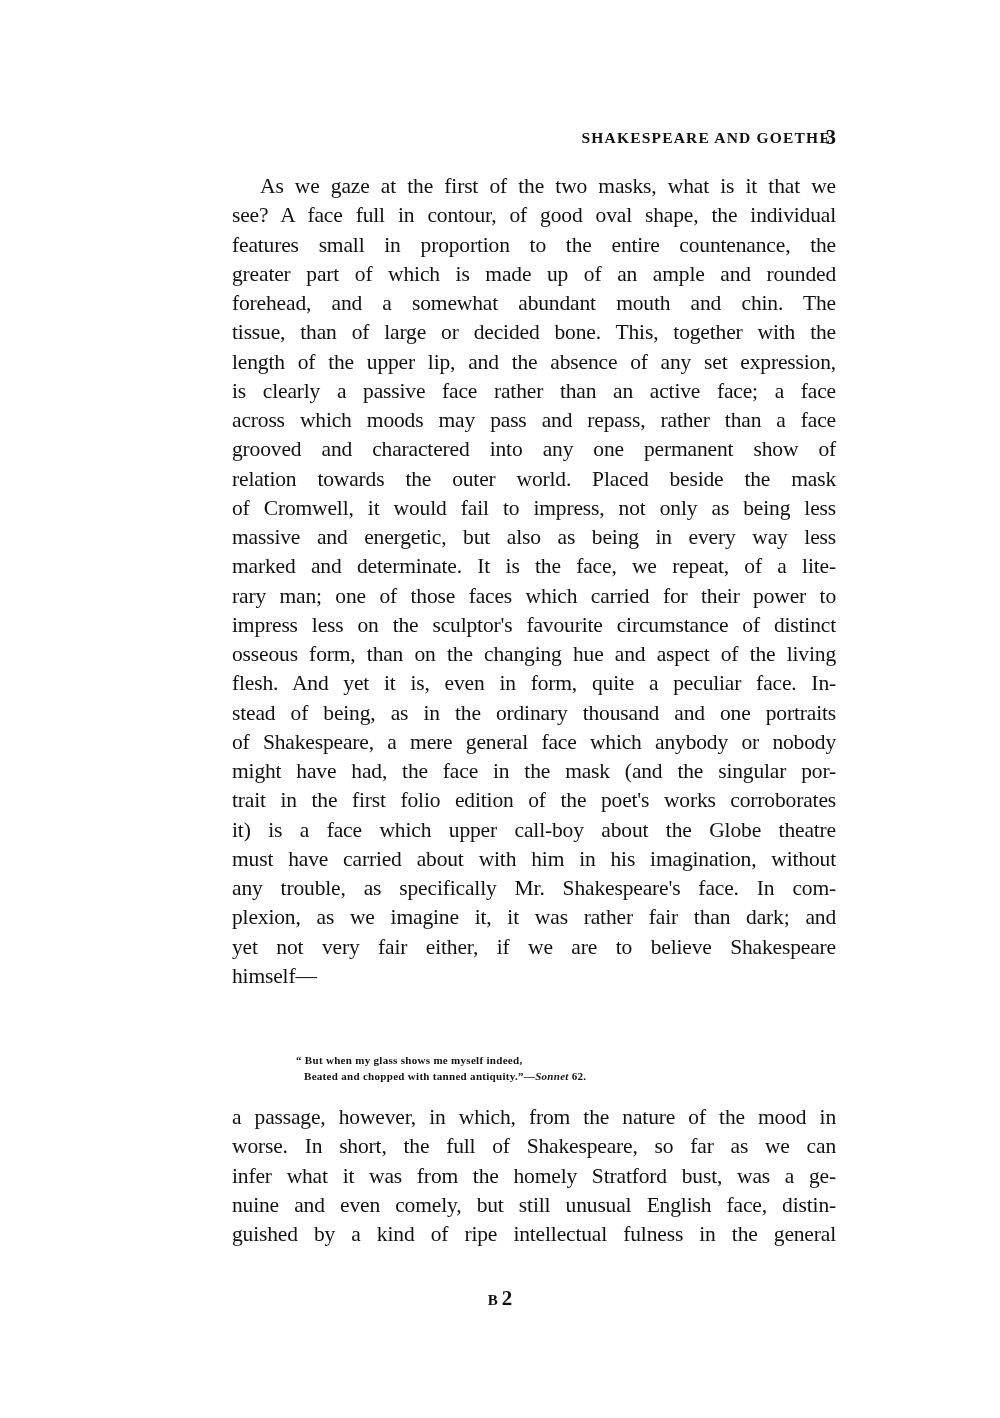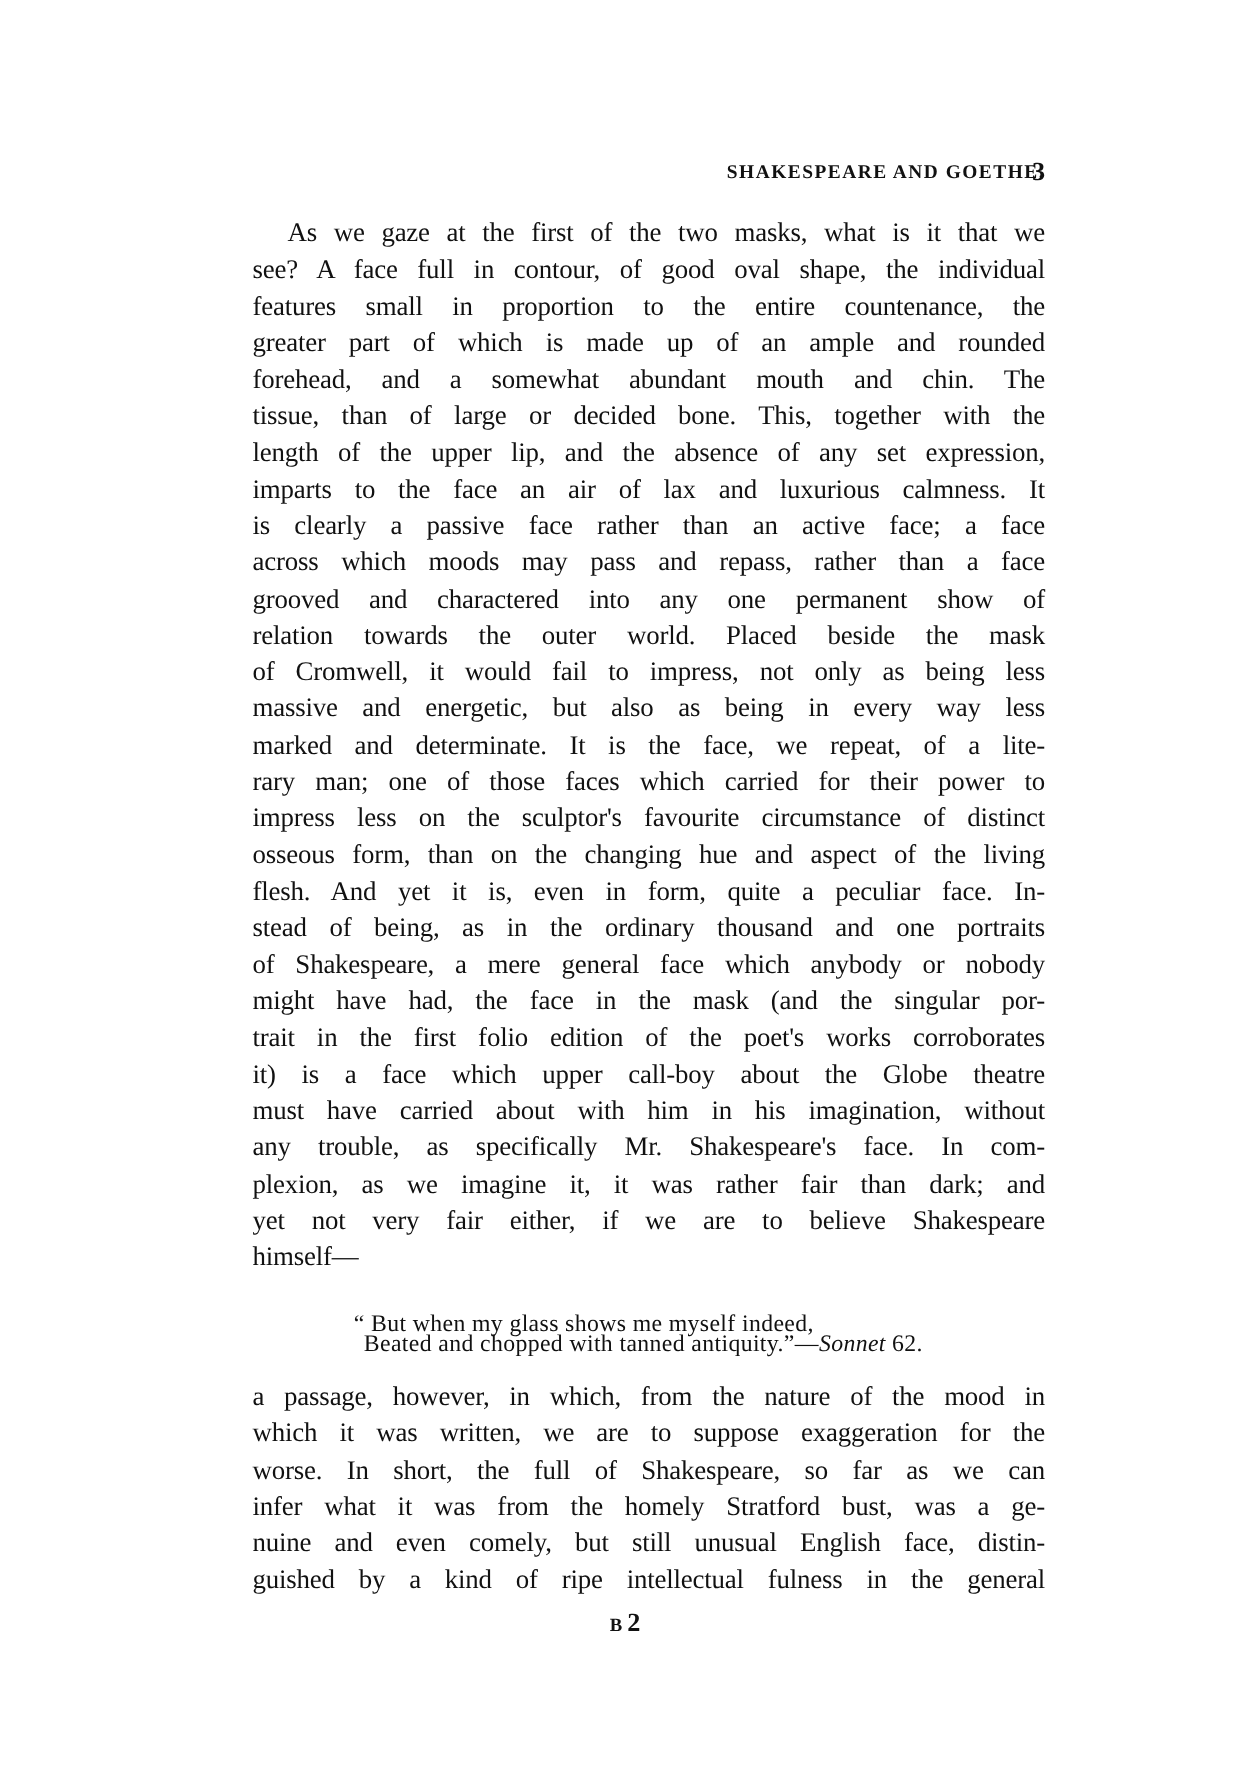--- a/index.html
+++ b/index.html
@@ -53,29 +53,30 @@
     font-size: 21.5px;
     line-height: 29.25px;
     letter-spacing: -0.15px;
   }
   .line {
     display: block;
     height: 29.25px;
     white-space: nowrap;
     text-align: justify;
     text-align-last: justify;
+    margin-left: 30px;
   }
   .line.first { text-indent: 28px; }
   .line.last { text-align-last: left; }
   .quote {
     position: absolute;
-    left: 283px;
+    left: 296px;
     top: 1052px;
-    font-size: 19px;
-    font-weight: normal;
+    font-size: 11px;
+    font-weight: bold;
     line-height: 16px;
     letter-spacing: 0.3px;
   }
   .quote .qline { display: block; white-space: nowrap; }
   .quote .qline.second { padding-left: 8px; }
   .quote .source-title { font-style: italic; }
   .body-text-2 {
     position: absolute;
     left: 202px;
     top: 1103px;
@@ -107,21 +108,20 @@
   </div>
 
   <div class="body-text">
     <span class="line first">As we gaze at the first of the two masks, what is it that we</span>
     <span class="line">see?  A face full in contour, of good oval shape, the individual</span>
     <span class="line">features small in proportion to the entire countenance, the</span>
     <span class="line">greater part of which is made up of an ample and rounded</span>
     <span class="line">forehead, and a somewhat abundant mouth and chin.  The</span>
     <span class="line">tissue, than of large or decided bone.  This, together with the</span>
     <span class="line">length of the upper lip, and the absence of any set expression,</span>
-    <span class="line">imparts to the face an air of lax and luxurious calmness.  It</span>
     <span class="line">is clearly a passive face rather than an active face; a face</span>
     <span class="line">across which moods may pass and repass, rather than a face</span>
     <span class="line">grooved and charactered into any one permanent show of</span>
     <span class="line">relation towards the outer world.  Placed beside the mask</span>
     <span class="line">of Cromwell, it would fail to impress, not only as being less</span>
     <span class="line">massive and energetic, but also as being in every way less</span>
     <span class="line">marked and determinate.  It is the face, we repeat, of a lite-</span>
     <span class="line">rary man; one of those faces which carried for their power to</span>
     <span class="line">impress less on the sculptor's favourite circumstance of distinct</span>
     <span class="line">osseous form, than on the changing hue and aspect of the living</span>
@@ -138,21 +138,20 @@
     <span class="line last">himself—</span>
   </div>
 
   <div class="quote">
     <span class="qline">“ But when my glass shows me myself indeed,</span>
     <span class="qline second"><span>Beated and chopped with tanned antiquity.”—</span><span class="source-title">Sonnet</span><span> 62.</span></span>
   </div>
 
   <div class="body-text-2">
     <span class="line">a passage, however, in which, from the nature of the mood in</span>
-    <span class="line">which it was written, we are to suppose exaggeration for the</span>
     <span class="line">worse.  In short, the full of Shakespeare, so far as we can</span>
     <span class="line">infer what it was from the homely Stratford bust, was a ge-</span>
     <span class="line">nuine and even comely, but still unusual English face, distin-</span>
     <span class="line">guished by a kind of ripe intellectual fulness in the general</span>
   </div>
 
   <div class="signature">
     <span class="sig-letter">B</span><span>2</span>
   </div>
 

